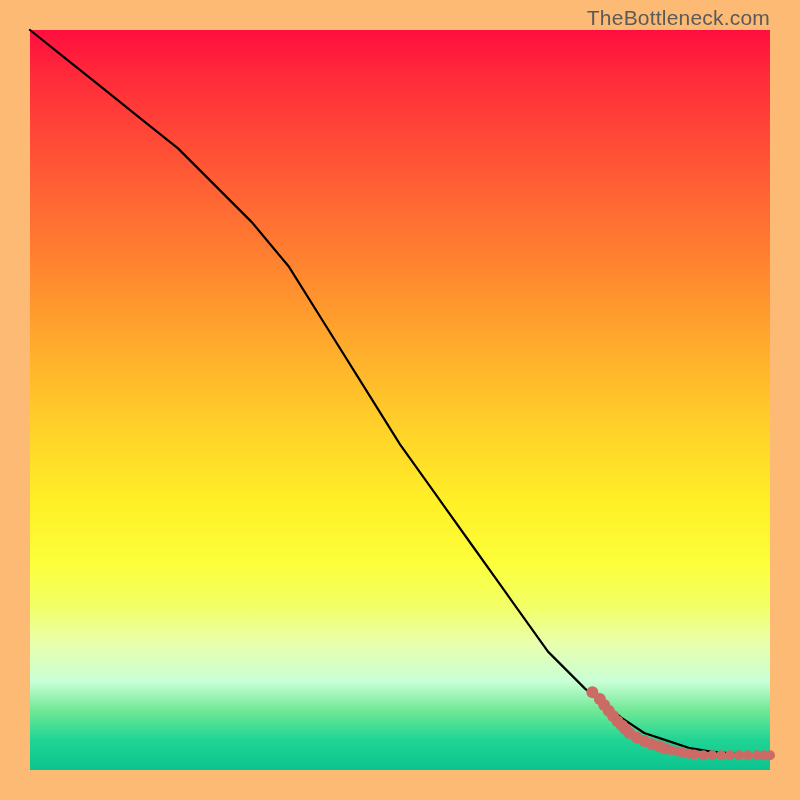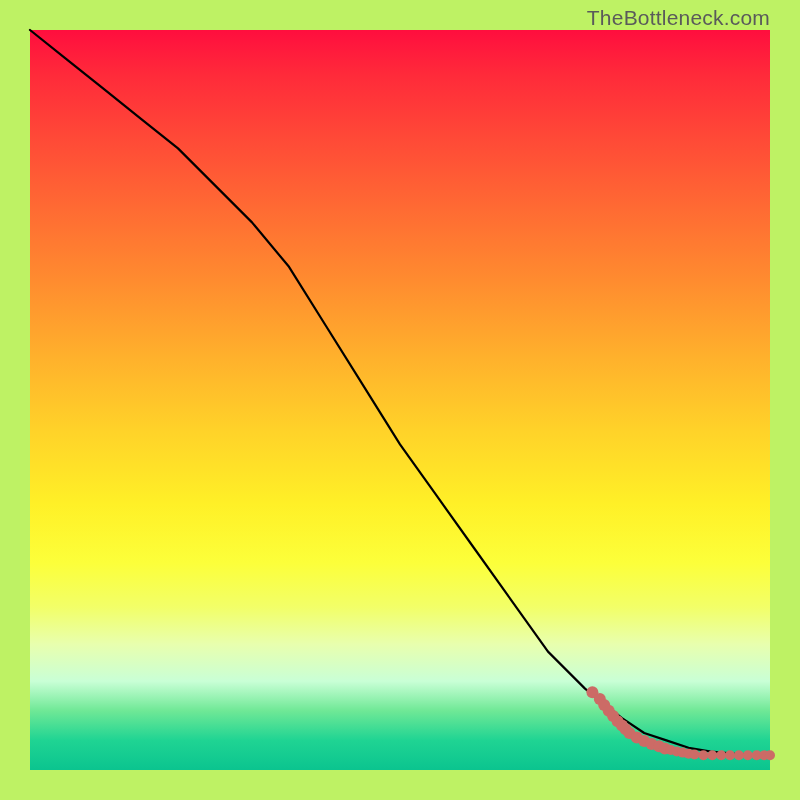--- a/index.html
+++ b/index.html
@@ -8,21 +8,21 @@
     width: 800px;
     height: 800px;
     background: #000;
     font-family: Arial, Helvetica, sans-serif;
     overflow: hidden;
   }
   .frame {
     position: relative;
     width: 800px;
     height: 800px;
-    background: #bef264;
+    background: #fdba74;
   }
   .plot-area {
     position: absolute;
     left: 30px;
     top: 30px;
     width: 740px;
     height: 740px;
     background: linear-gradient(to bottom,
       #ff0e3e 0%,
       #ff2a3a 6%,

